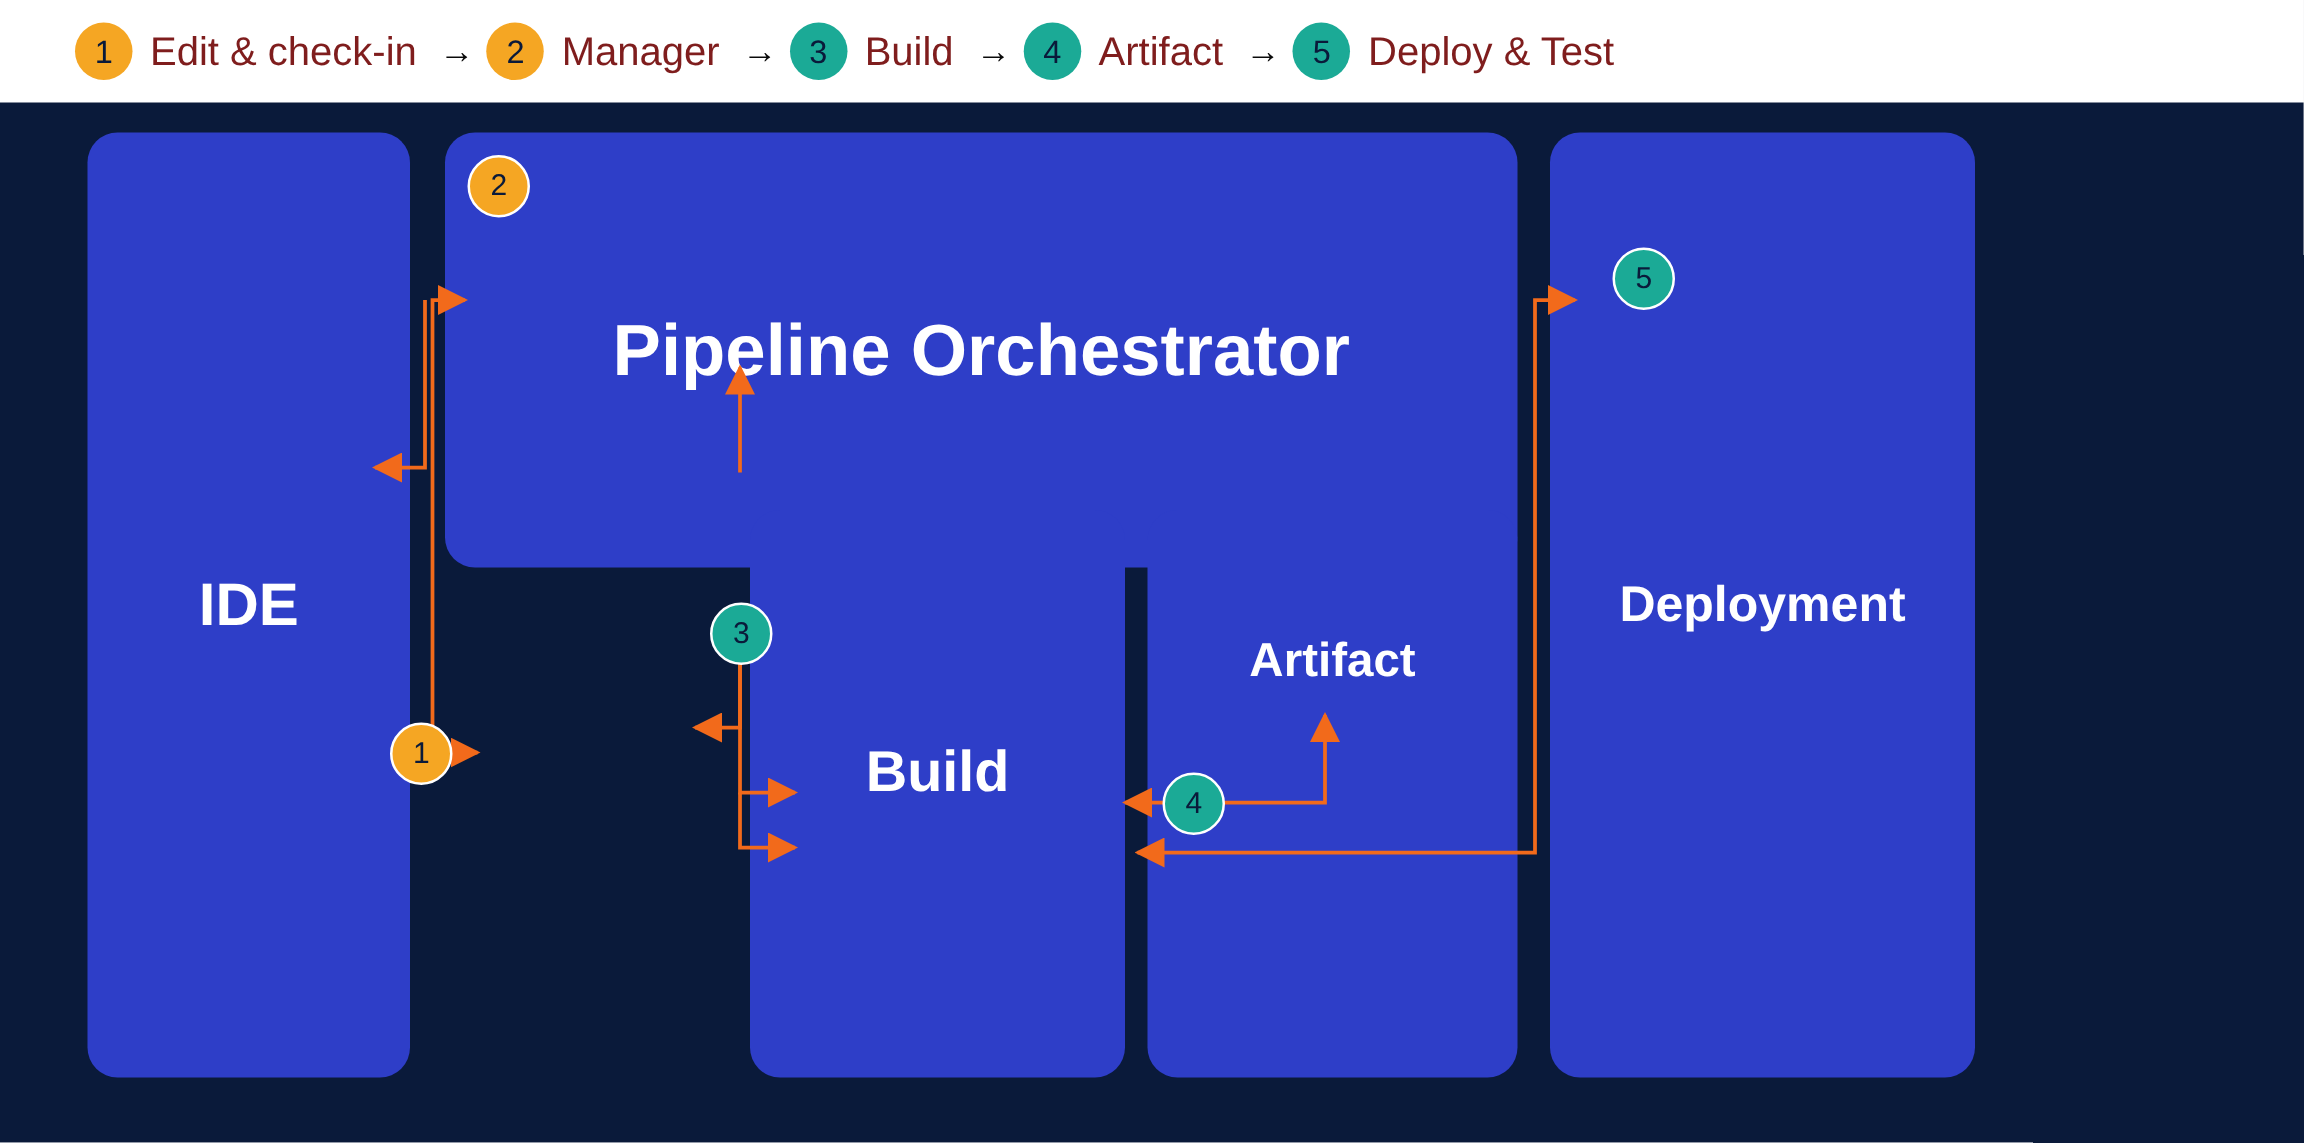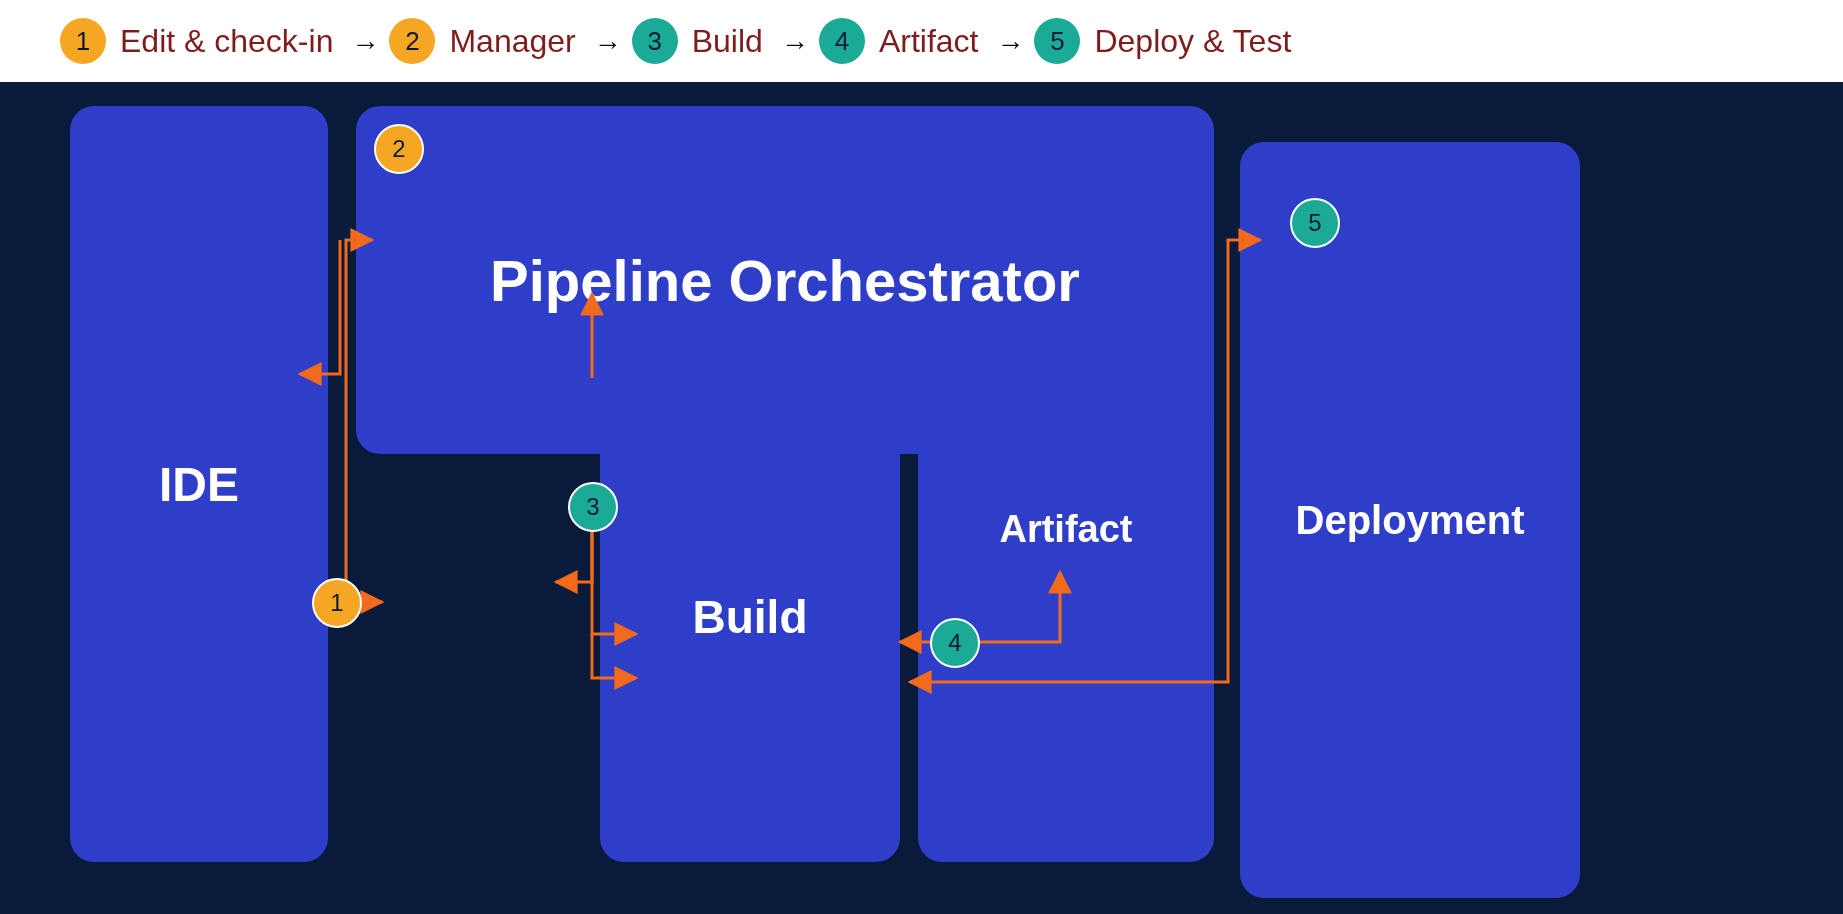--- a/index.html
+++ b/index.html
@@ -10,21 +10,21 @@
   .circ.teal{background:#1baa96;color:#0a1a3a;}
   .legend-label{font-size:32px;font-weight:500;color:#7f1d1d;}
   .legend-arrow{font-size:28px;font-weight:700;color:#0a0a0a;margin-left:4px;}
   .stage{position:relative;width:1843px;height:832px;background:#0a1a3a;}
   .box{position:absolute;background:#2e3ec8;border-radius:24px;display:flex;align-items:center;justify-content:center;color:#fff;font-weight:700;text-align:center;}
   #ide{left:70px;top:24px;width:258px;height:756px;font-size:48px;}
   #po{left:356px;top:24px;width:858px;height:348px;font-size:58px;}
   #scm{left:356px;top:326px;width:226px;height:454px;font-size:46px;align-items:flex-start;padding-top:182px;box-sizing:border-box;}
   #build{left:600px;top:326px;width:300px;height:454px;font-size:46px;align-items:flex-start;padding-top:182px;box-sizing:border-box;}
   #ar{left:918px;top:326px;width:296px;height:454px;font-size:38px;line-height:1.25;align-items:flex-start;padding-top:98px;box-sizing:border-box;}
-  #dm{left:1240px;top:24px;width:340px;height:756px;font-size:40px;line-height:1.3;margin-top:36px;}
+  #dm{left:1240px;top:24px;width:340px;height:756px;font-size:40px;line-height:1.3;}
   svg.flows{position:absolute;left:0;top:0;width:1843px;height:832px;pointer-events:none;}
   .fcirc{position:absolute;width:46px;height:46px;border-radius:50%;display:flex;align-items:center;justify-content:center;font-size:24px;font-weight:400;border:2px solid #fff;}
   .fcirc.orange{background:#f5a623;color:#0a1a3a;}
   .fcirc.teal{background:#1baa96;color:#0a1a3a;}
 </style>
 </head>
 <body>
 
 <div class="legend">
   <div class="legend-item">

